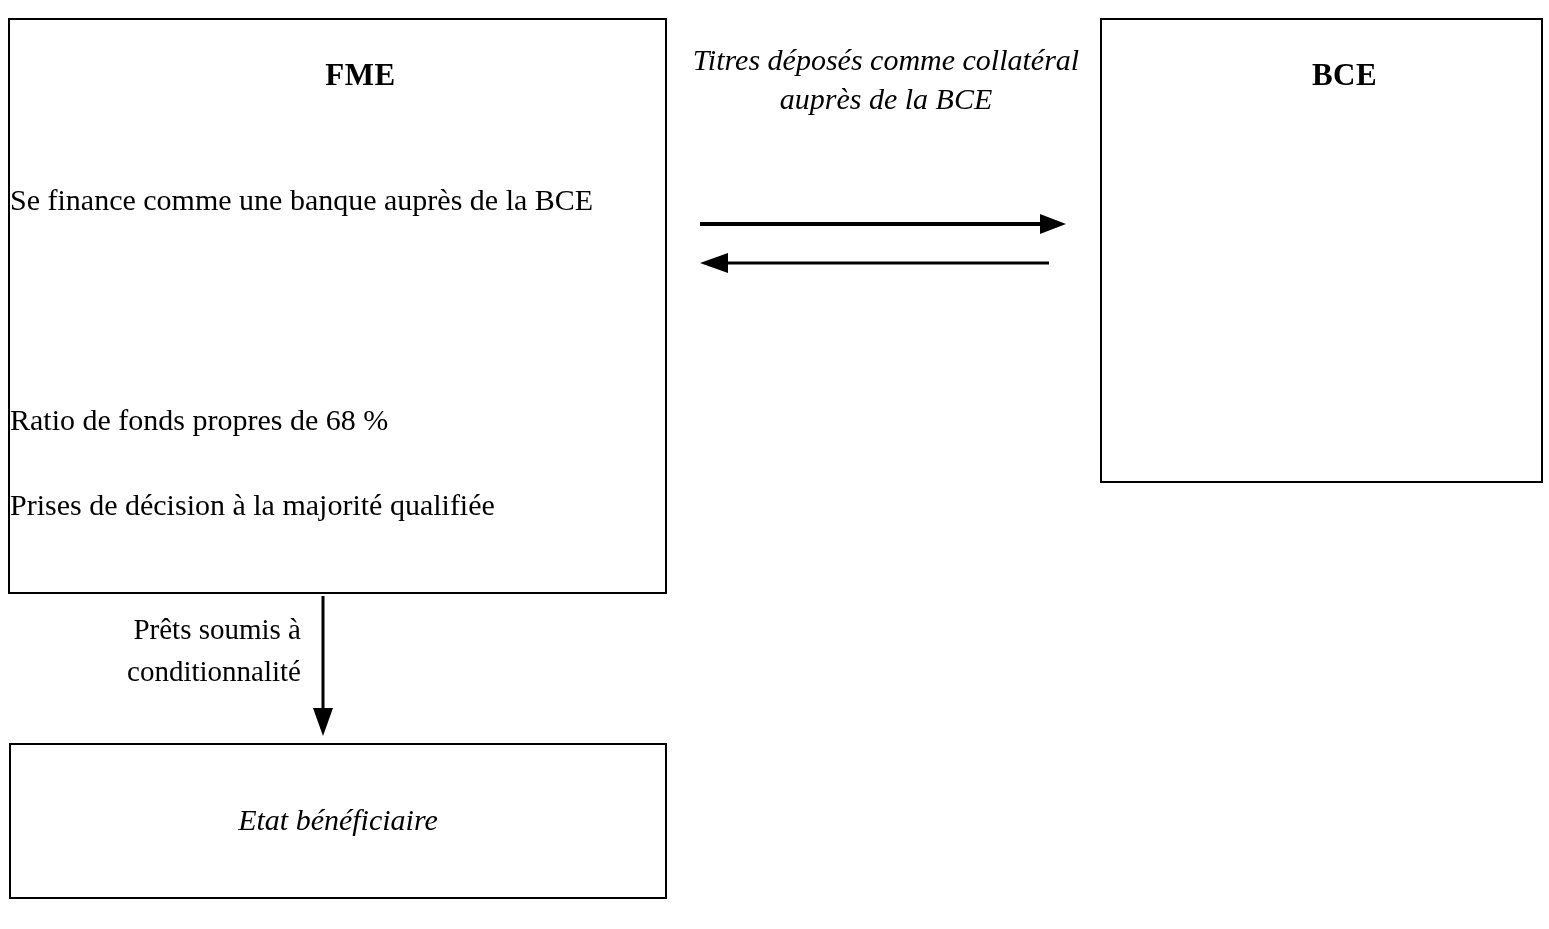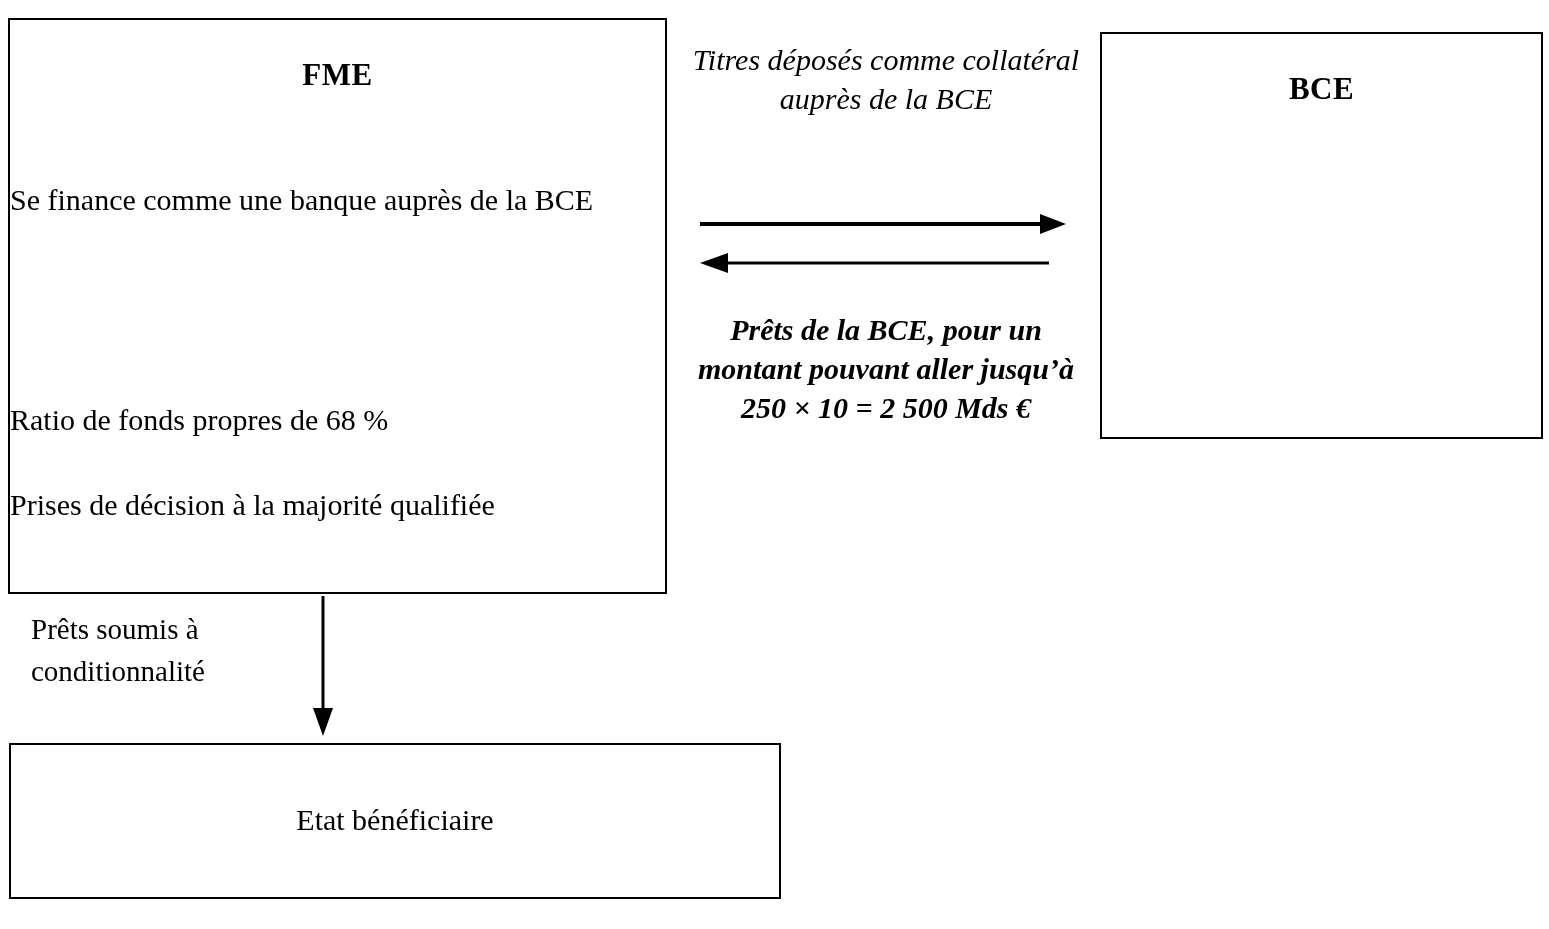--- a/index.html
+++ b/index.html
@@ -18,32 +18,33 @@
   }
 
   
   .box {
     position: absolute;
     box-sizing: border-box;
     border: 2px solid #000000;
     background: #ffffff;
   }
   #fme-box      { left: 8px;    top: 18px;  width: 659px; height: 576px; }
-  #bce-box      { left: 1100px; top: 32px;  width: 443px; height: 407px; }
-  #etat-box     { left: 9px;    top: 743px; width: 772px; height: 156px; }
+  #bce-box      { left: 1100px; top: 18px;  width: 443px; height: 465px; }
+  #etat-box     { left: 9px;    top: 743px; width: 658px; height: 156px; font-style: italic; }
 
   
   .box-title {
     position: absolute;
     width: 100%;
     text-align: center;
     font-weight: bold;
     font-size: 31px;
     line-height: 34px;
     letter-spacing: 0.5px;
+    margin-left: 23px;
   }
   #fme-title { top: 38px; }
   #bce-title { top: 38px; }
 
   
   .fme-line {
     position: absolute;
     left: 0;
     width: 100%;
     text-align: left;
@@ -106,21 +107,21 @@
     width: 22px;
     height: 140px;
   }
 
   
   #cond-label {
     position: absolute;
     left: 31px;
     top: 608px;
     width: 270px;
-    text-align: left;
+    text-align: right;
     font-size: 29px;
     line-height: 42px;
   }
 </style>
 </head>
 <body>
 
 <div id="page">
 
   <div class="box" id="fme-box">
@@ -151,21 +152,20 @@
     </svg>
   </div>
 
   <div class="h-arrow" id="arrow-left">
     <svg width="100%" height="20" viewBox="0 0 349 20" preserveAspectRatio="none">
       <line x1="10" y1="10" x2="349" y2="10" stroke="#000000" stroke-width="3"></line>
       <polygon points="28,0 0,10 28,20" fill="#000000"></polygon>
     </svg>
   </div>
 
-  <div id="mid-bottom-text">Prêts de la BCE, pour un montant pouvant aller jusqu’à  250 × 10 = 2 500 Mds €</div>
 
   <div id="arrow-down">
     <svg width="22" height="140" viewBox="0 0 22 140">
       <line x1="11" y1="0" x2="11" y2="118" stroke="#000000" stroke-width="3"></line>
       <polygon points="1,112 21,112 11,140" fill="#000000"></polygon>
     </svg>
   </div>
 
   <div id="cond-label">Prêts soumis à conditionnalité</div>
 

